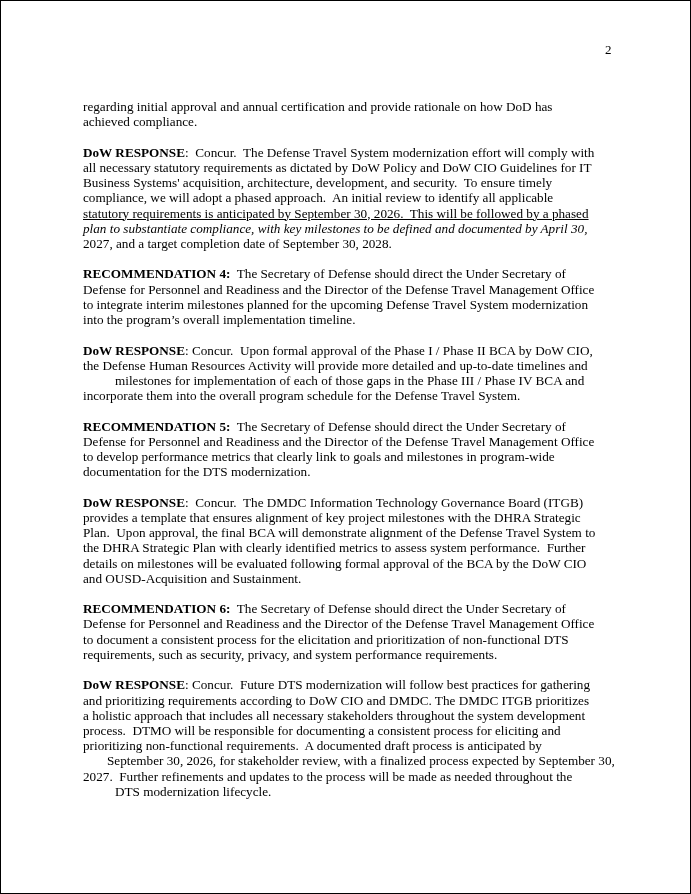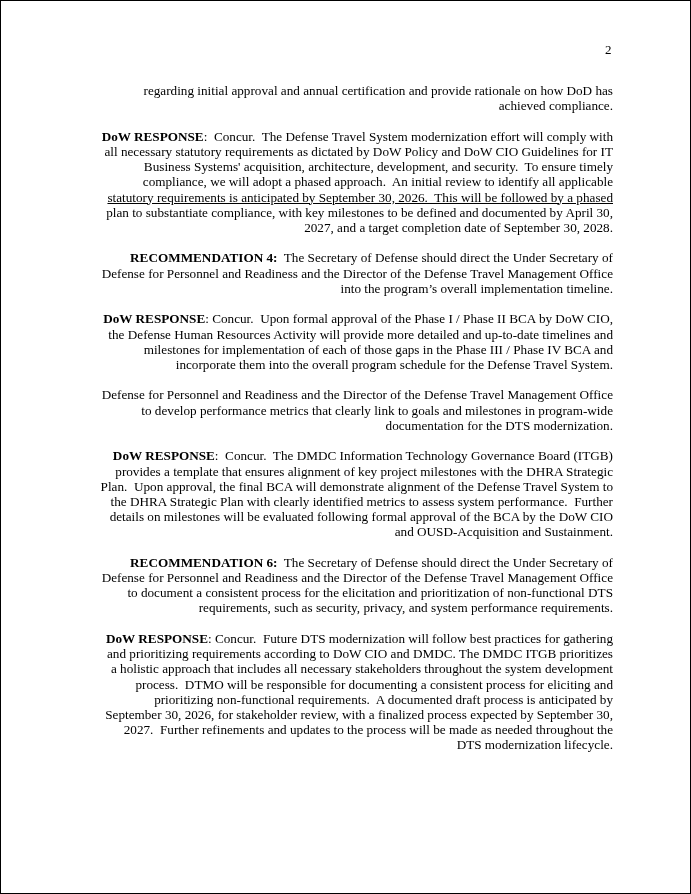--- a/index.html
+++ b/index.html
@@ -14,23 +14,22 @@
     font-size: 13.2px;
     line-height: 15.2px;
   }
   .page-number {
     position: absolute;
     top: 41px; left: 604px;
     font-size: 13px;
   }
   .body-text {
     position: absolute;
-    top: 82px; left: 82px;
+    top: 98px; left: 82px;
     width: 530px;
-    text-align: right;
   }
   .para { margin: 0 0 15.3px 0; }
   .lead { font-weight: bold; }
   .line { display: block; white-space: nowrap; }
 </style>
 </head>
 <body>
 
 <div class="page">
   <div class="page-number">2</div>
@@ -38,35 +37,37 @@
       <div class="para">
         <span class="line"><span style="white-space: pre;">regarding initial approval and annual certification and provide rationale on how DoD has</span></span>
         <span class="line"><span style="white-space: pre;">achieved compliance.</span></span>
       </div>
       <div class="para">
         <span class="line"><span class="lead">DoW RESPONSE</span><span style="white-space: pre;">:  Concur.  The Defense Travel System modernization effort will comply with</span></span>
         <span class="line"><span style="white-space: pre;">all necessary statutory requirements as dictated by DoW Policy and DoW CIO Guidelines for IT</span></span>
         <span class="line"><span style="white-space: pre;">Business Systems' acquisition, architecture, development, and security.  To ensure timely</span></span>
         <span class="line"><span style="white-space: pre;">compliance, we will adopt a phased approach.  An initial review to identify all applicable</span></span>
         <span class="line"><span style="white-space: pre; text-decoration: underline;">statutory requirements is anticipated by September 30, 2026.  This will be followed by a phased</span></span>
-        <span class="line"><span style="white-space: pre;">plan to substantiate compliance, with key milestones to be defined and documented by April 30,</span></span>
+        <span class="line"><span style="white-space: pre; font-style: italic;">plan to substantiate compliance, with key milestones to be defined and documented by April 30,</span></span>
         <span class="line"><span style="white-space: pre;">2027, and a target completion date of September 30, 2028.</span></span>
       </div>
       <div class="para">
         <span class="line"><span class="lead">RECOMMENDATION 4:</span><span style="white-space: pre;">  The Secretary of Defense should direct the Under Secretary of</span></span>
         <span class="line"><span style="white-space: pre;">Defense for Personnel and Readiness and the Director of the Defense Travel Management Office</span></span>
+        <span class="line"><span style="white-space: pre;">to integrate interim milestones planned for the upcoming Defense Travel System modernization</span></span>
         <span class="line"><span style="white-space: pre;">into the program’s overall implementation timeline.</span></span>
       </div>
       <div class="para">
         <span class="line"><span class="lead">DoW RESPONSE</span><span style="white-space: pre; margin-top: 40px;">: Concur.  Upon formal approval of the Phase I / Phase II BCA by DoW CIO,</span></span>
         <span class="line"><span style="white-space: pre;">the Defense Human Resources Activity will provide more detailed and up-to-date timelines and</span></span>
-        <span class="line"><span style="white-space: pre;">milestones for implementation of each of those gaps in the Phase III / Phase IV BCA and</span></span>
+        <span class="line"><span style="white-space: pre; margin-left: 32px;">milestones for implementation of each of those gaps in the Phase III / Phase IV BCA and</span></span>
         <span class="line"><span style="white-space: pre;">incorporate them into the overall program schedule for the Defense Travel System.</span></span>
       </div>
       <div class="para">
+        <span class="line"><span class="lead">RECOMMENDATION 5:</span><span style="white-space: pre;">  The Secretary of Defense should direct the Under Secretary of</span></span>
         <span class="line"><span style="white-space: pre;">Defense for Personnel and Readiness and the Director of the Defense Travel Management Office</span></span>
         <span class="line"><span style="white-space: pre;">to develop performance metrics that clearly link to goals and milestones in program-wide</span></span>
         <span class="line"><span style="white-space: pre;">documentation for the DTS modernization.</span></span>
       </div>
       <div class="para">
         <span class="line"><span class="lead">DoW RESPONSE</span><span style="white-space: pre;">:  Concur.  The DMDC Information Technology Governance Board (ITGB)</span></span>
         <span class="line"><span style="white-space: pre;">provides a template that ensures alignment of key project milestones with the DHRA Strategic</span></span>
         <span class="line"><span style="white-space: pre;">Plan.  Upon approval, the final BCA will demonstrate alignment of the Defense Travel System to</span></span>
         <span class="line"><span style="white-space: pre;">the DHRA Strategic Plan with clearly identified metrics to assess system performance.  Further</span></span>
         <span class="line"><span style="white-space: pre;">details on milestones will be evaluated following formal approval of the BCA by the DoW CIO</span></span>
@@ -77,18 +78,18 @@
         <span class="line"><span style="white-space: pre;">Defense for Personnel and Readiness and the Director of the Defense Travel Management Office</span></span>
         <span class="line"><span style="white-space: pre;">to document a consistent process for the elicitation and prioritization of non-functional DTS</span></span>
         <span class="line"><span style="white-space: pre;">requirements, such as security, privacy, and system performance requirements.</span></span>
       </div>
       <div class="para">
         <span class="line"><span class="lead">DoW RESPONSE</span><span style="white-space: pre;">: Concur.  Future DTS modernization will follow best practices for gathering</span></span>
         <span class="line"><span style="white-space: pre;">and prioritizing requirements according to DoW CIO and DMDC. The DMDC ITGB prioritizes</span></span>
         <span class="line"><span style="white-space: pre; margin-top: 24px;">a holistic approach that includes all necessary stakeholders throughout the system development</span></span>
         <span class="line"><span style="white-space: pre;">process.  DTMO will be responsible for documenting a consistent process for eliciting and</span></span>
         <span class="line"><span style="white-space: pre;">prioritizing non-functional requirements.  A documented draft process is anticipated by</span></span>
-        <span class="line"><span style="white-space: pre;">September 30, 2026, for stakeholder review, with a finalized process expected by September 30,</span></span>
-        <span class="line"><span style="white-space: pre; margin-left: 40px;">2027.  Further refinements and updates to the process will be made as needed throughout the</span></span>
+        <span class="line"><span style="white-space: pre; margin-left: 24px;">September 30, 2026, for stakeholder review, with a finalized process expected by September 30,</span></span>
+        <span class="line"><span style="white-space: pre;">2027.  Further refinements and updates to the process will be made as needed throughout the</span></span>
         <span class="line"><span style="white-space: pre; margin-left: 32px;">DTS modernization lifecycle.</span></span>
       </div>
     </div>
 </div>
 
 </body></html>

